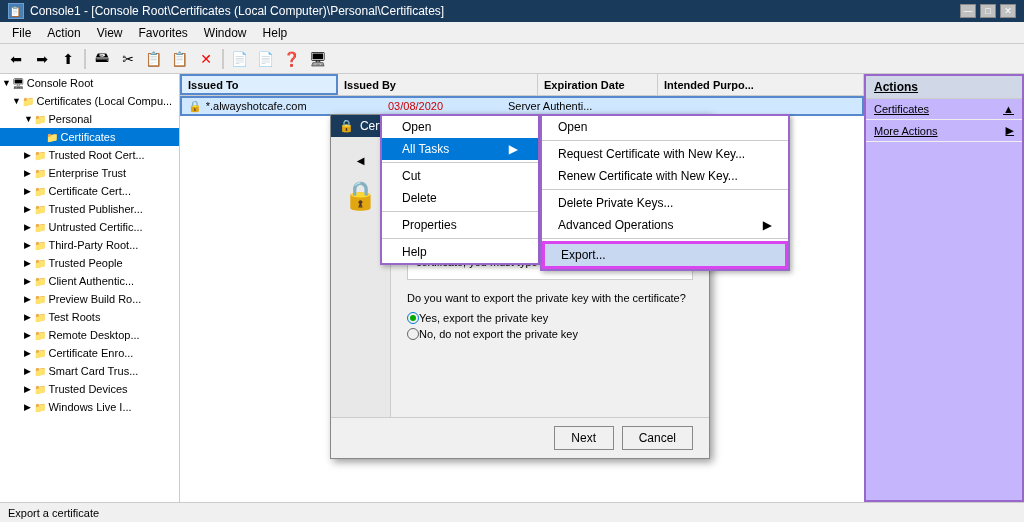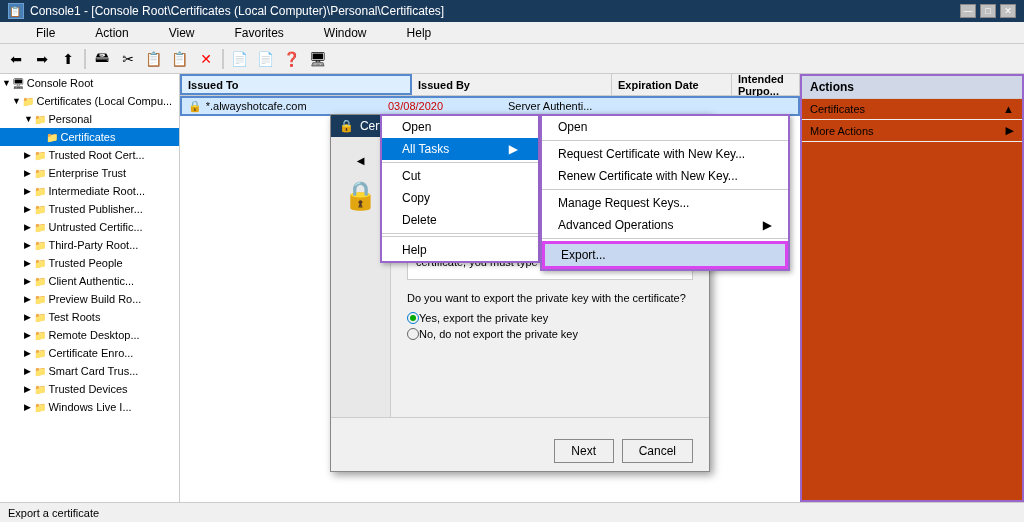--- a/index.html
+++ b/index.html
@@ -22,21 +22,21 @@
 
     
     .menu-bar {
       background: #f0f0f0;
       height: 22px;
       display: flex;
       align-items: center;
       border-bottom: 1px solid #ccc;
       padding: 0 4px;
     }
-    .menu-item { padding: 2px 8px; font-size: 12px; cursor: pointer; margin-left: 24px; }
+    .menu-item { padding: 2px 8px; font-size: 12px; cursor: pointer; }
 
     
     .toolbar {
       background: #f0f0f0;
       height: 30px;
       display: flex;
       align-items: center;
       border-bottom: 1px solid #ccc;
       padding: 0 4px;
       gap: 2px;
@@ -89,44 +89,45 @@
     }
     .col-header {
       border-right: 1px solid #ccc;
       padding: 2px 6px;
       font-size: 11px;
       font-weight: bold;
       cursor: pointer;
       display: flex;
       align-items: center;
     }
-    .col-header.issued-to { width: 232px; background: #ddeeff; border: 2px solid #5588cc; }
+    .col-header.issued-to { width: 158px; background: #ddeeff; border: 2px solid #5588cc; }
     .col-header.issued-by { width: 200px; }
     .col-header.expiration { width: 120px; }
     .col-header.intended { flex: 1; }
 
     
     .cert-row {
       display: flex;
       height: 20px;
       align-items: center;
       background: #d0e8ff;
       border: 2px solid #5588cc;
     }
     .cert-cell { padding: 0 6px; font-size: 11px; overflow: hidden; white-space: nowrap; }
     .cert-cell.domain { width: 200px; display: flex; align-items: center; gap: 4px; }
     .cert-cell.issuer { width: 200px; }
     .cert-cell.expiry { width: 120px; color: #cc0000; }
     .cert-cell.purpose { flex: 1; }
 
     
     .actions-panel {
-      width: 224px;
+      width: 160px;
       border-left: 1px solid #ccc;
-      background: #c2410c;
+      background: #c4b5fd;
+      text-decoration: underline;
     }
     .actions-header {
       background: #d0d8e8;
       padding: 4px 8px;
       font-weight: bold;
       font-size: 12px;
       border-bottom: 1px solid #ccc;
     }
     .actions-item {
       display: flex;
@@ -295,21 +296,20 @@
       gap: 8px;
       background: #f0f0f0;
     }
     .dialog-btn {
       padding: 4px 16px;
       font-size: 12px;
       background: #f0f0f0;
       border: 1px solid #888;
       cursor: pointer;
       min-width: 60px;
-      margin-top: 13px;
     }
 
     
     .ctx-menu-highlight { border: 2px solid #9966cc; }
     .submenu-highlight { border: 2px solid #9966cc; }
     .actions-highlight { border: 2px solid #9966cc; }
   </style>
 </head>
 <body>
 
@@ -380,21 +380,21 @@
       <span>Trusted Root Cert...</span>
     </div>
     <div class="tree-item" style="padding-left:24px;">
       <span class="expand-btn">▶</span>
       <span class="tree-icon">📁</span>
       <span>Enterprise Trust</span>
     </div>
     <div class="tree-item" style="padding-left:24px;">
       <span class="expand-btn">▶</span>
       <span class="tree-icon">📁</span>
-      <span>Intermediate Root...</span>
+      <span>Certificate Cert...</span>
     </div>
     <div class="tree-item" style="padding-left:24px;">
       <span class="expand-btn">▶</span>
       <span class="tree-icon">📁</span>
       <span>Trusted Publisher...</span>
     </div>
     <div class="tree-item" style="padding-left:24px;">
       <span class="expand-btn">▶</span>
       <span class="tree-icon">📁</span>
       <span>Untrusted Certific...</span>
@@ -479,46 +479,46 @@
       </div>
       <div class="ctx-item active">
         <span>All Tasks</span>
         <span>▶</span>
       </div>
       <div class="ctx-sep"></div>
       <div class="ctx-item">
         <span>Cut</span>
       </div>
       <div class="ctx-item">
-        <span>Copy</span>
-      </div>
+        <span>Delete</span>
+      </div>
+      <div class="ctx-sep"></div>
       <div class="ctx-item">
-        <span>Delete</span>
-      </div>
-      <div class="ctx-sep"></div>
+        <span>Properties</span>
+      </div>
       <div class="ctx-sep"></div>
       <div class="ctx-item">
         <span>Help</span>
       </div>
     </div>
 
     <div class="submenu submenu-highlight">
       <div class="sub-item">
         <span>Open</span>
       </div>
       <div class="sub-sep"></div>
       <div class="sub-item">
         <span>Request Certificate with New Key...</span>
       </div>
       <div class="sub-item">
         <span>Renew Certificate with New Key...</span>
       </div>
       <div class="sub-sep"></div>
       <div class="sub-item">
-        <span>Manage Request Keys...</span>
+        <span>Delete Private Keys...</span>
       </div>
       <div class="sub-item">
         <span>Advanced Operations</span>
         <span>▶</span>
       </div>
       <div class="sub-sep"></div>
       <div class="sub-item export-highlight">
         <span>Export...</span>
       </div>
     </div>

